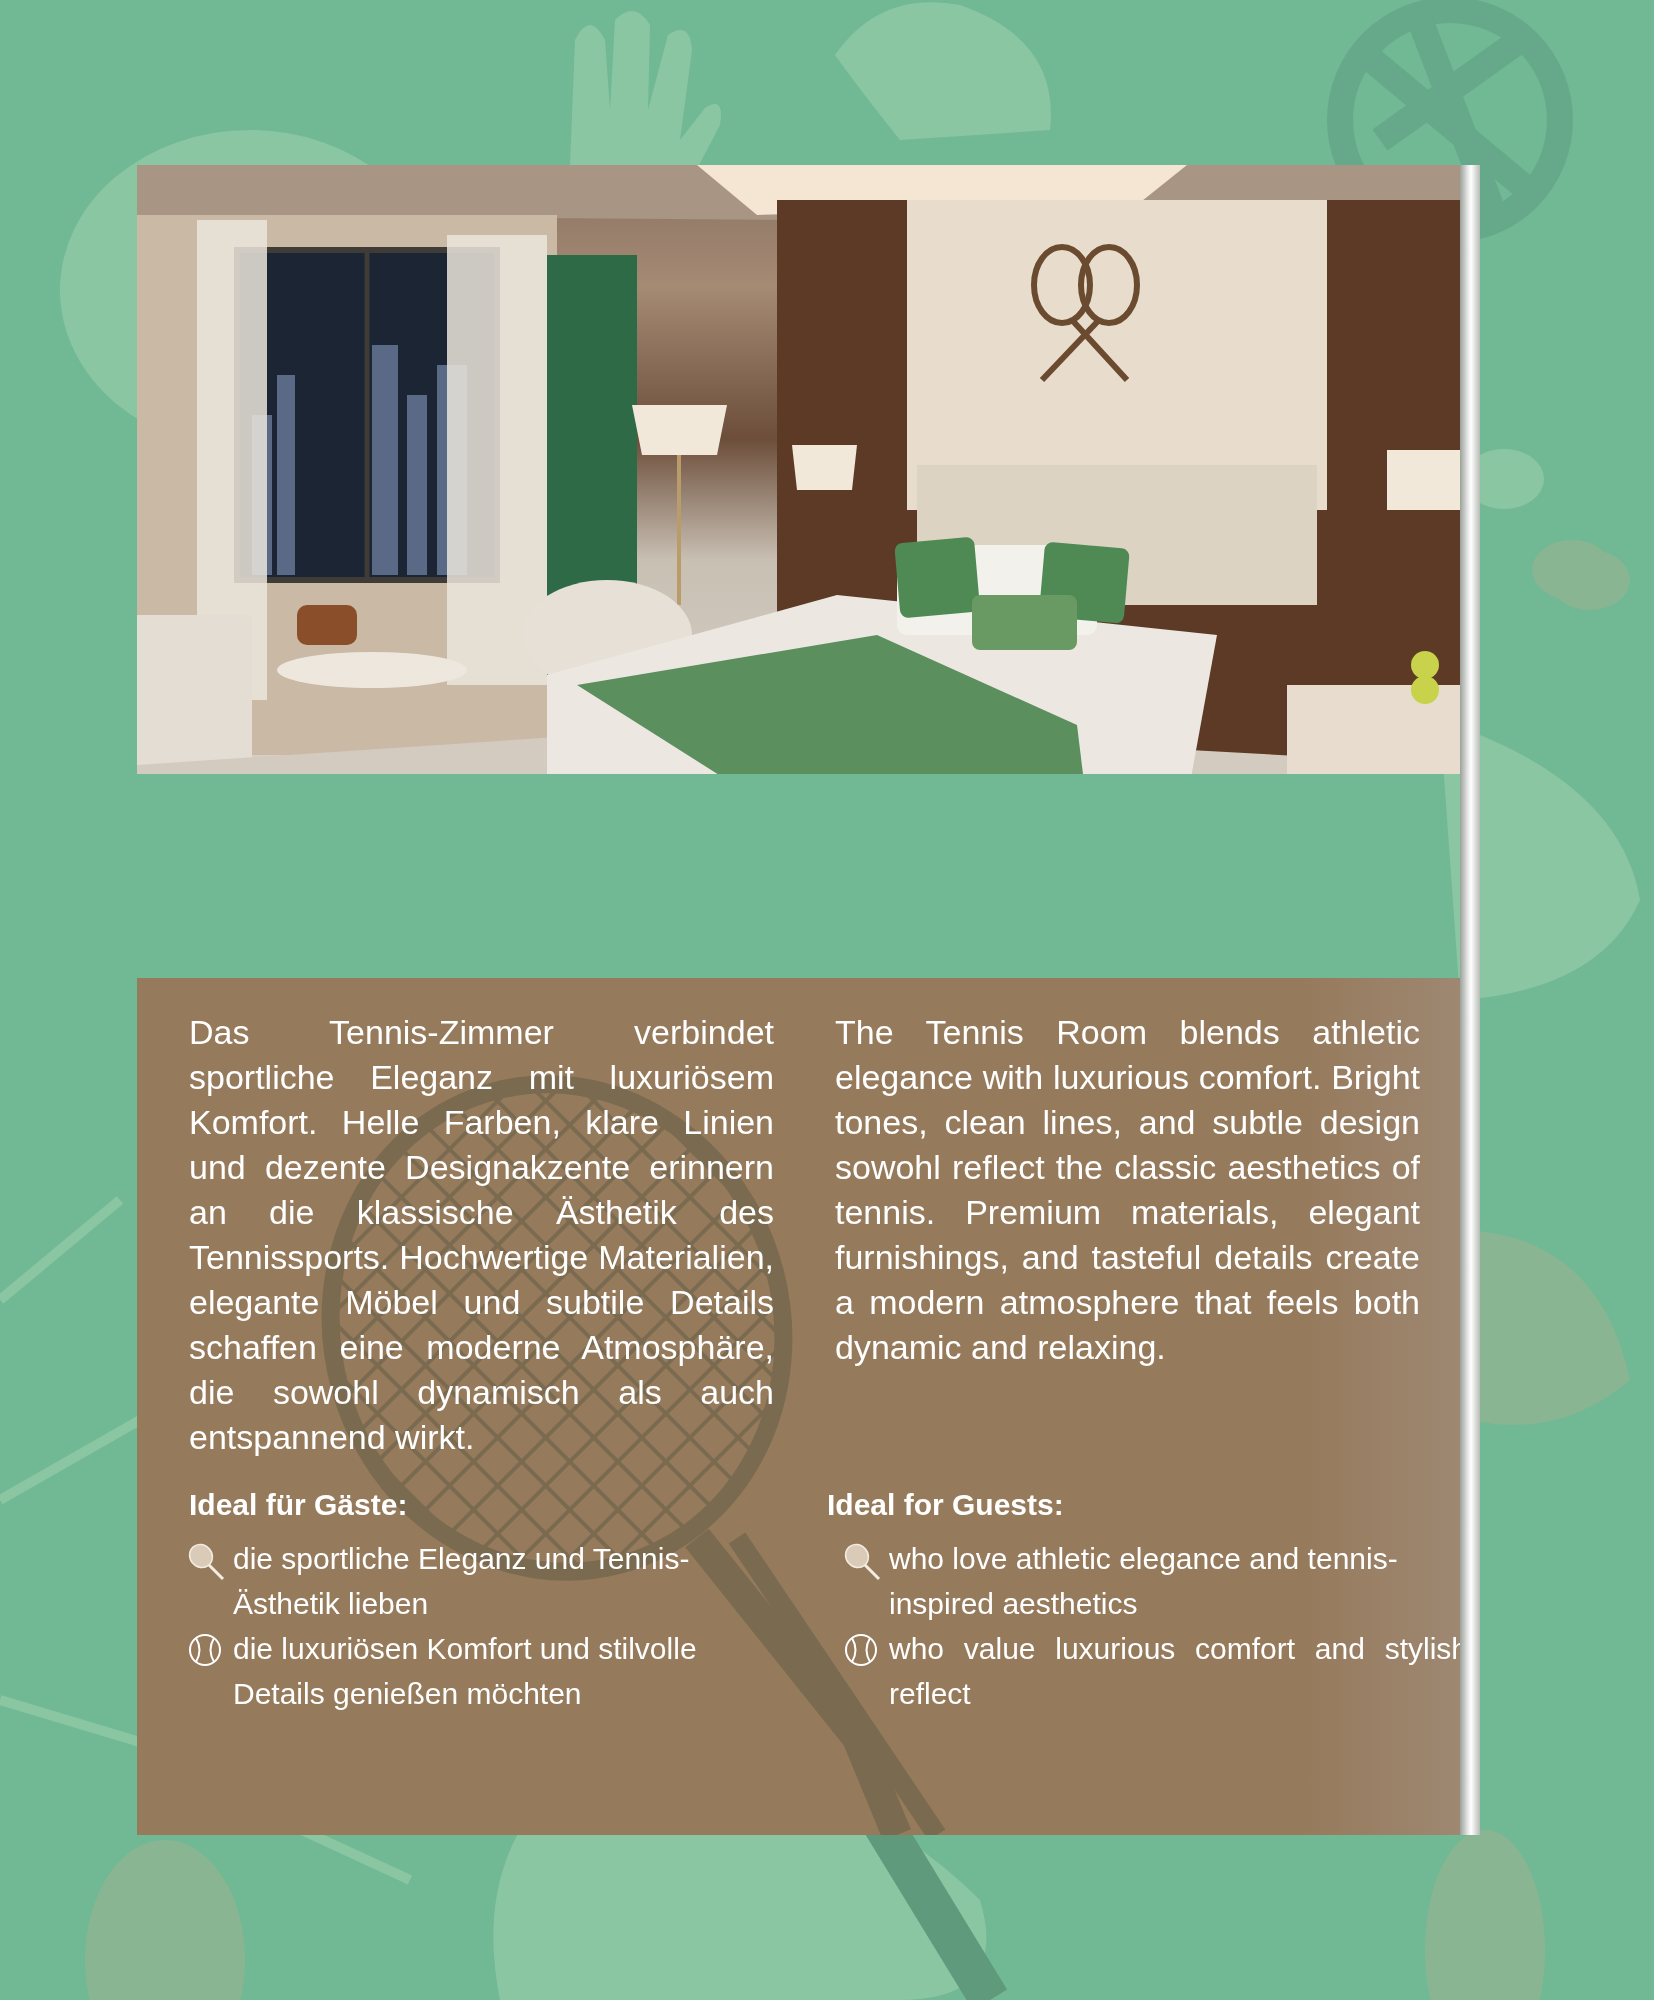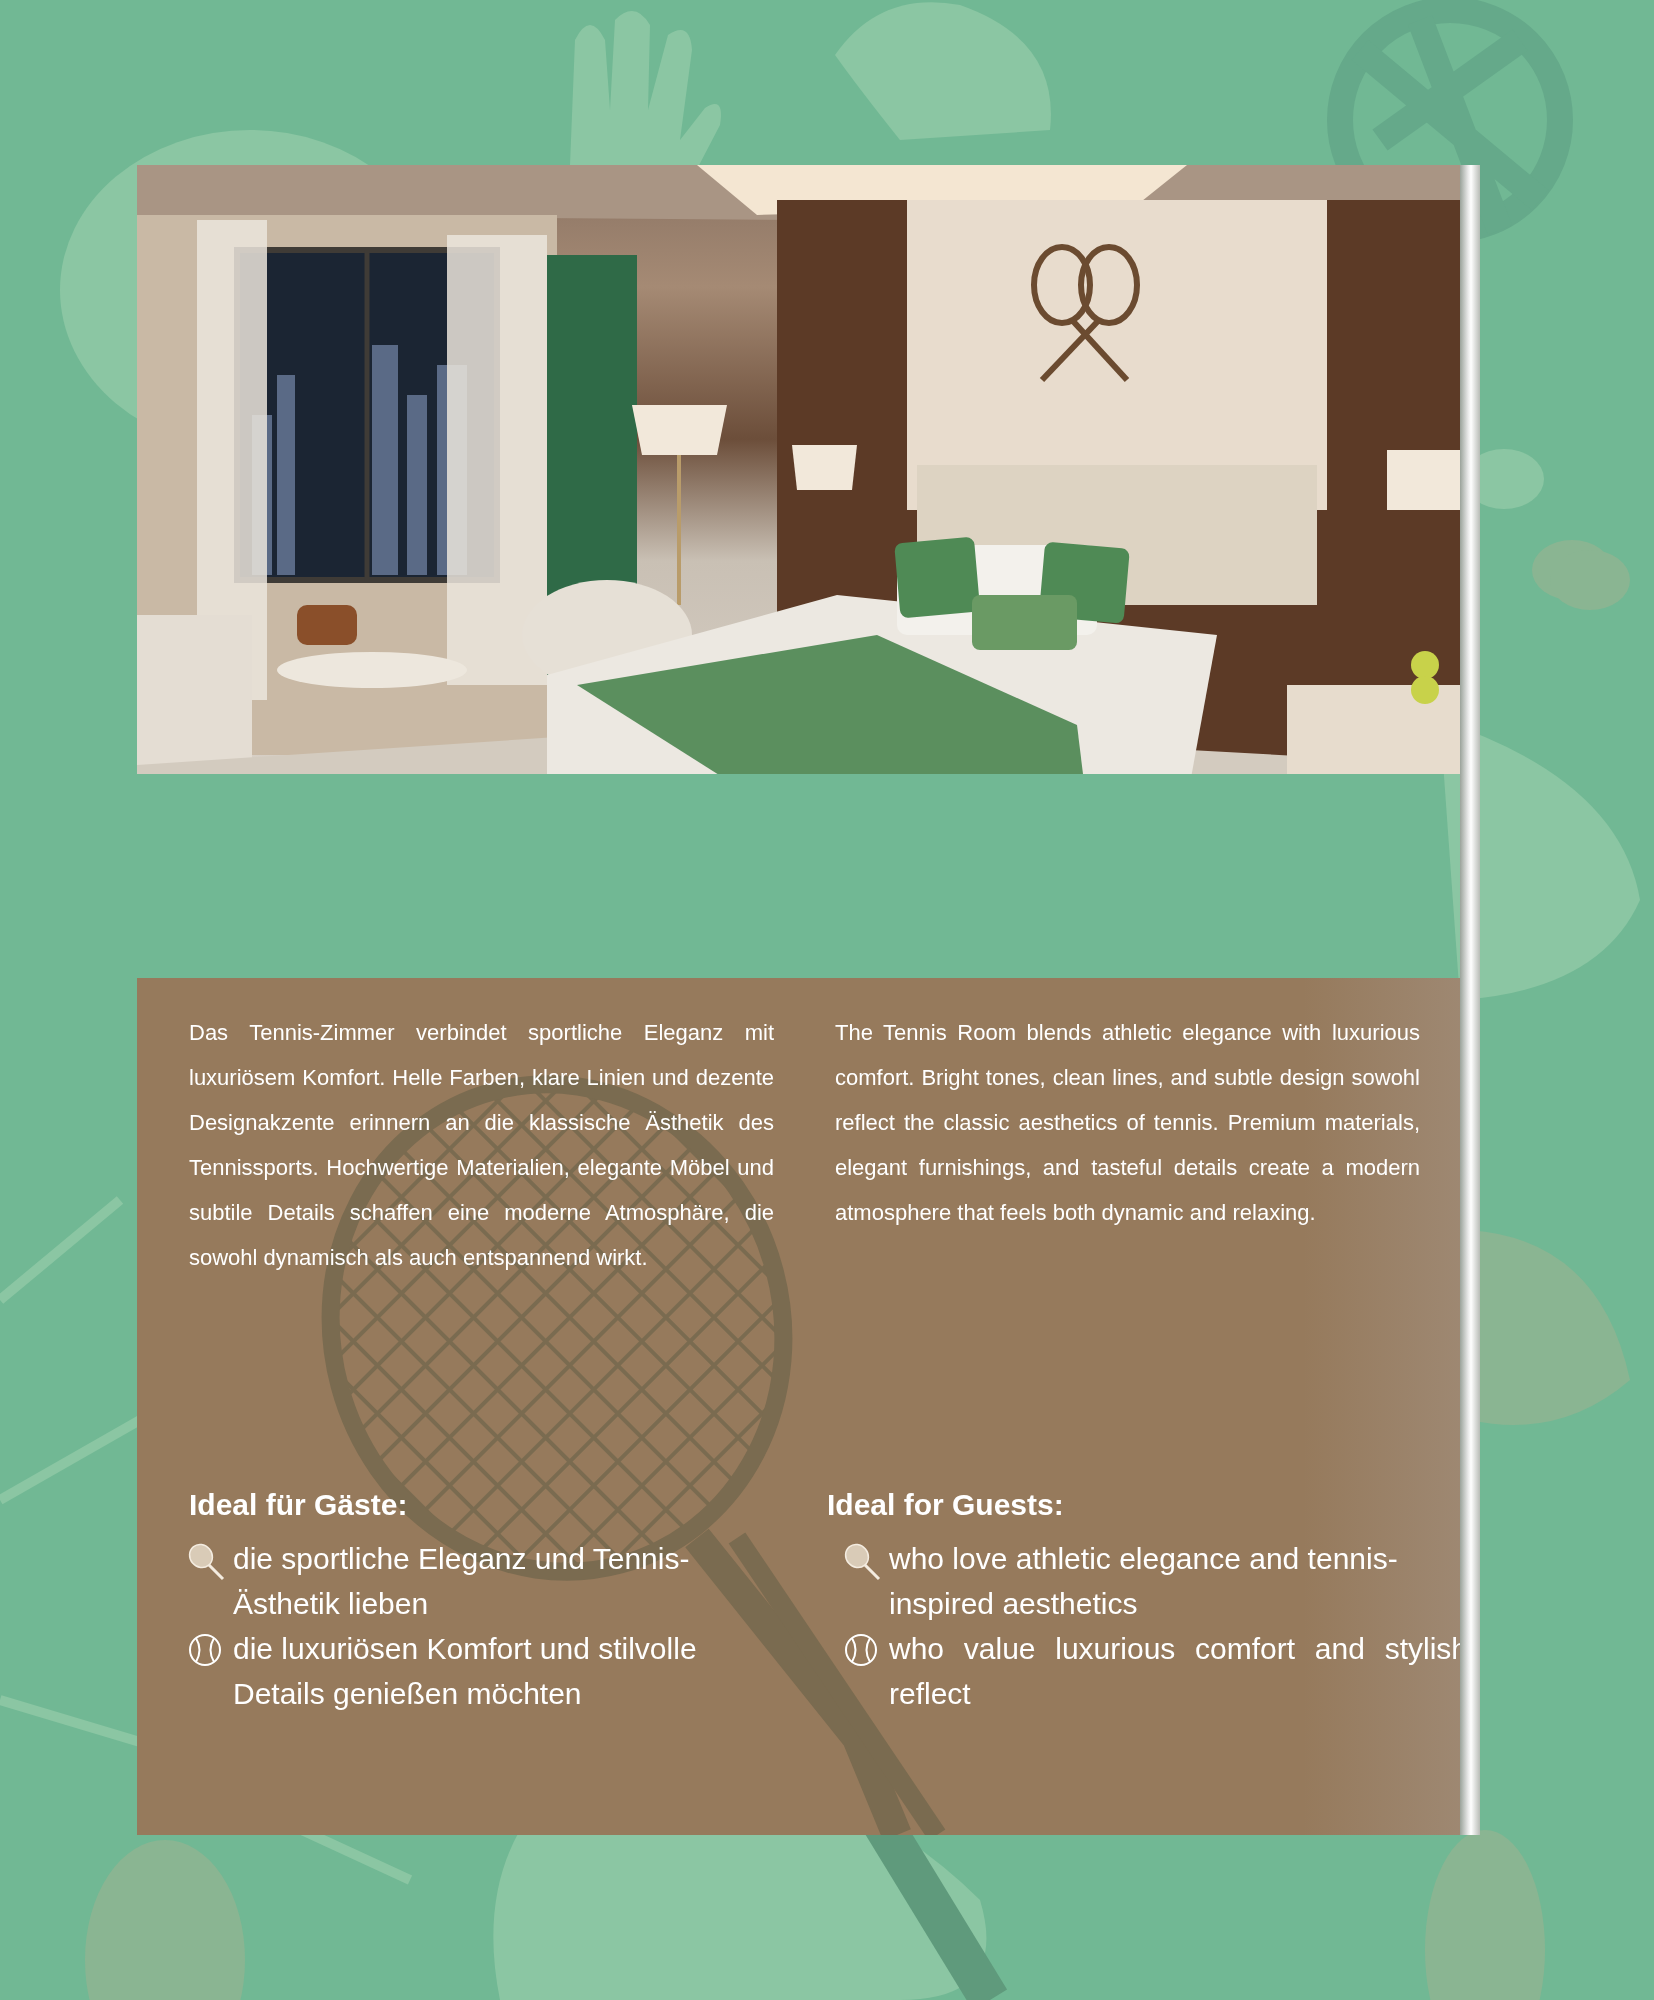--- a/index.html
+++ b/index.html
@@ -32,21 +32,21 @@
     background: linear-gradient(90deg, #967a5c 0%, #967a5c 88%, #9e8872 100%);
     overflow: hidden;
   }
   .edge {
     position: absolute; left: 1323px; top: 0; width: 20px; height: 1670px;
     background: linear-gradient(90deg, #9aa29a 0%, #e8e8e8 40%, #ffffff 55%, #b8bcb6 100%);
   }
   .racket-wm { position: absolute; inset: 0; }
   .col {
     position: absolute; top: 32px; color: #fff;
-    font-size: 22px; line-height: 45px; text-align: justify;
+    font-size: 34px; line-height: 45px; text-align: justify;
     font-family: "Liberation Sans", sans-serif;
   }
   .col.de { left: 52px; width: 585px; }
   .col.en { left: 698px; width: 585px; }
   .ideal-head {
     position: absolute; top: 510px; color: #fff; font-weight: bold;
     font-size: 30px; font-family: "Liberation Sans", sans-serif;
   }
   .ideal-head.de { left: 52px; }
   .ideal-head.en { left: 690px; }

